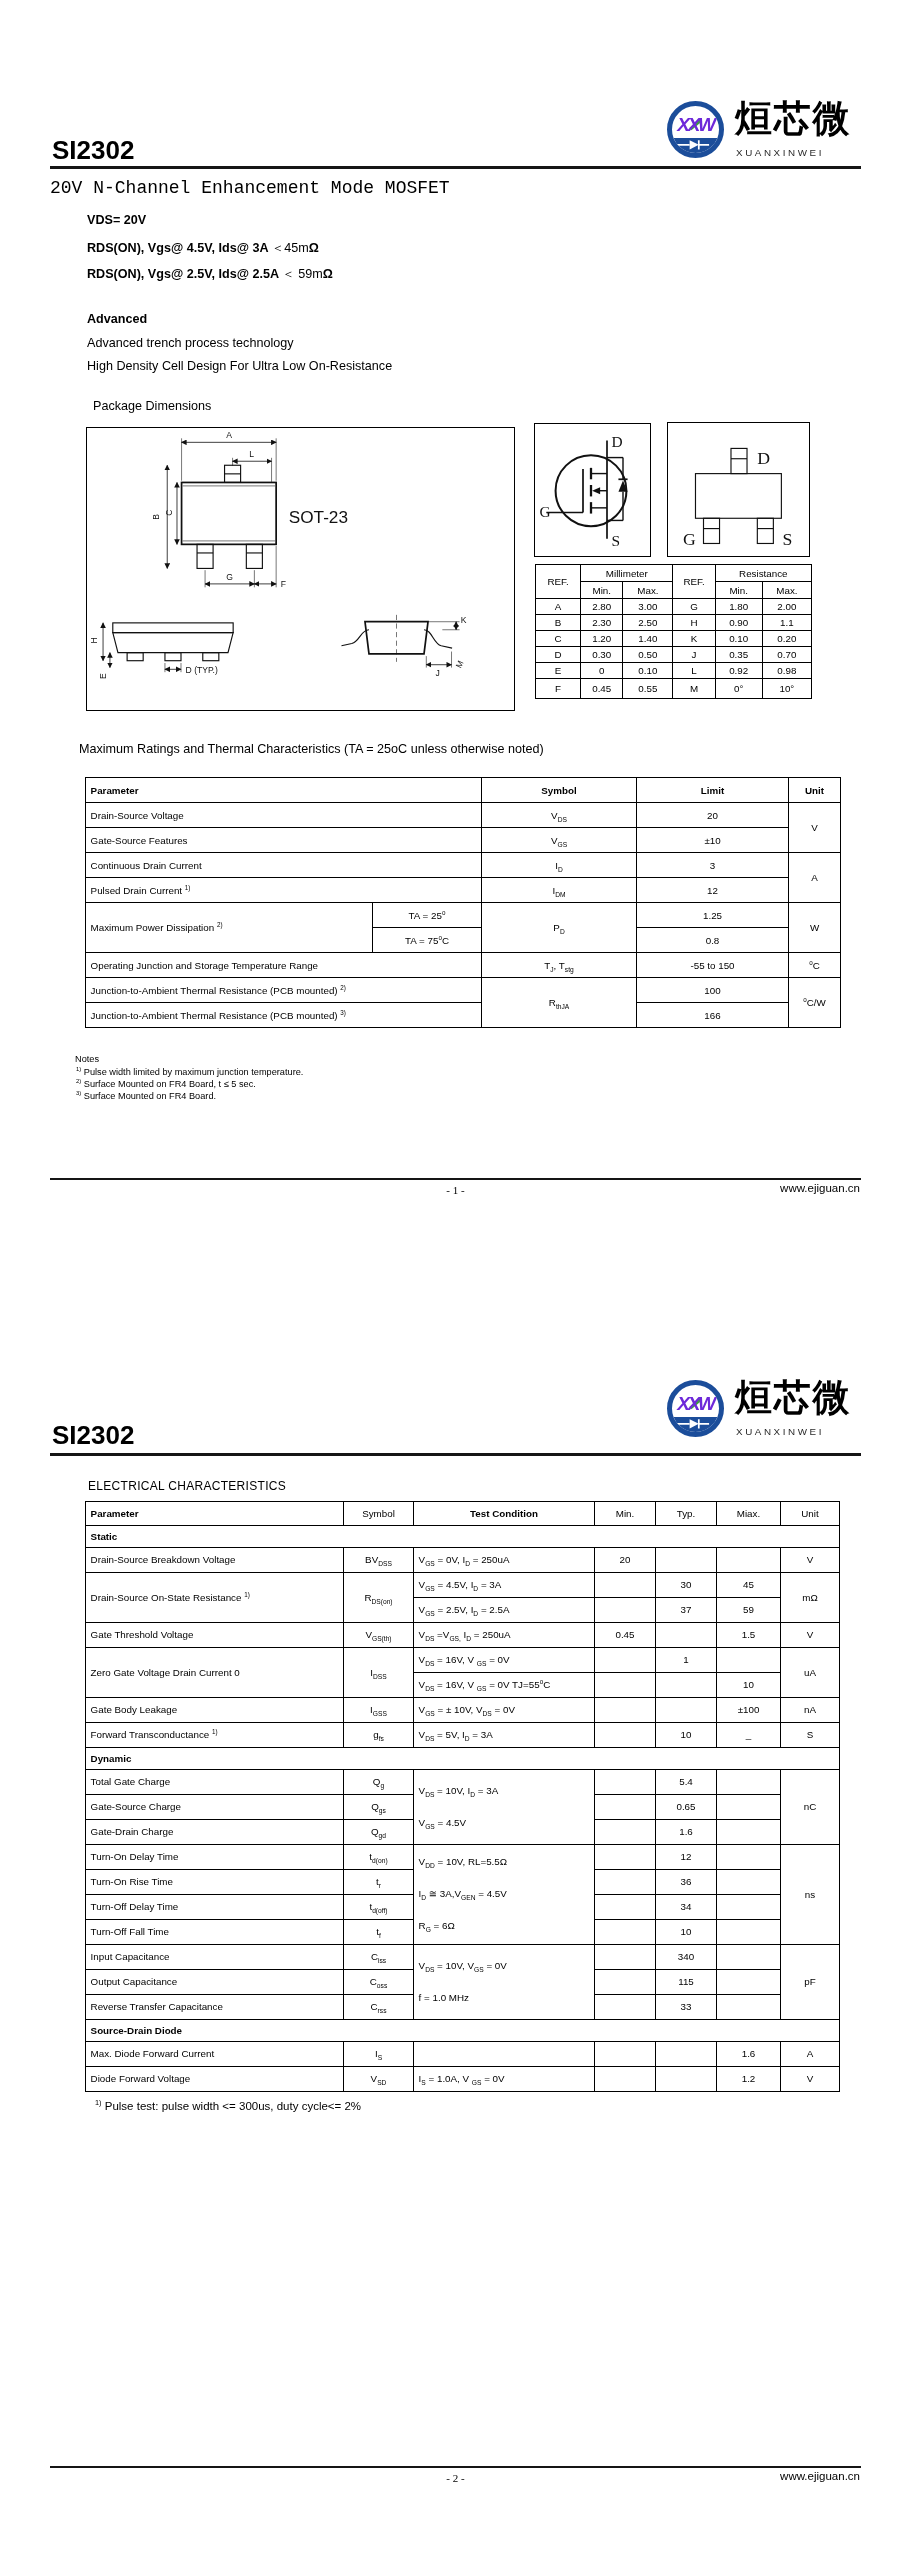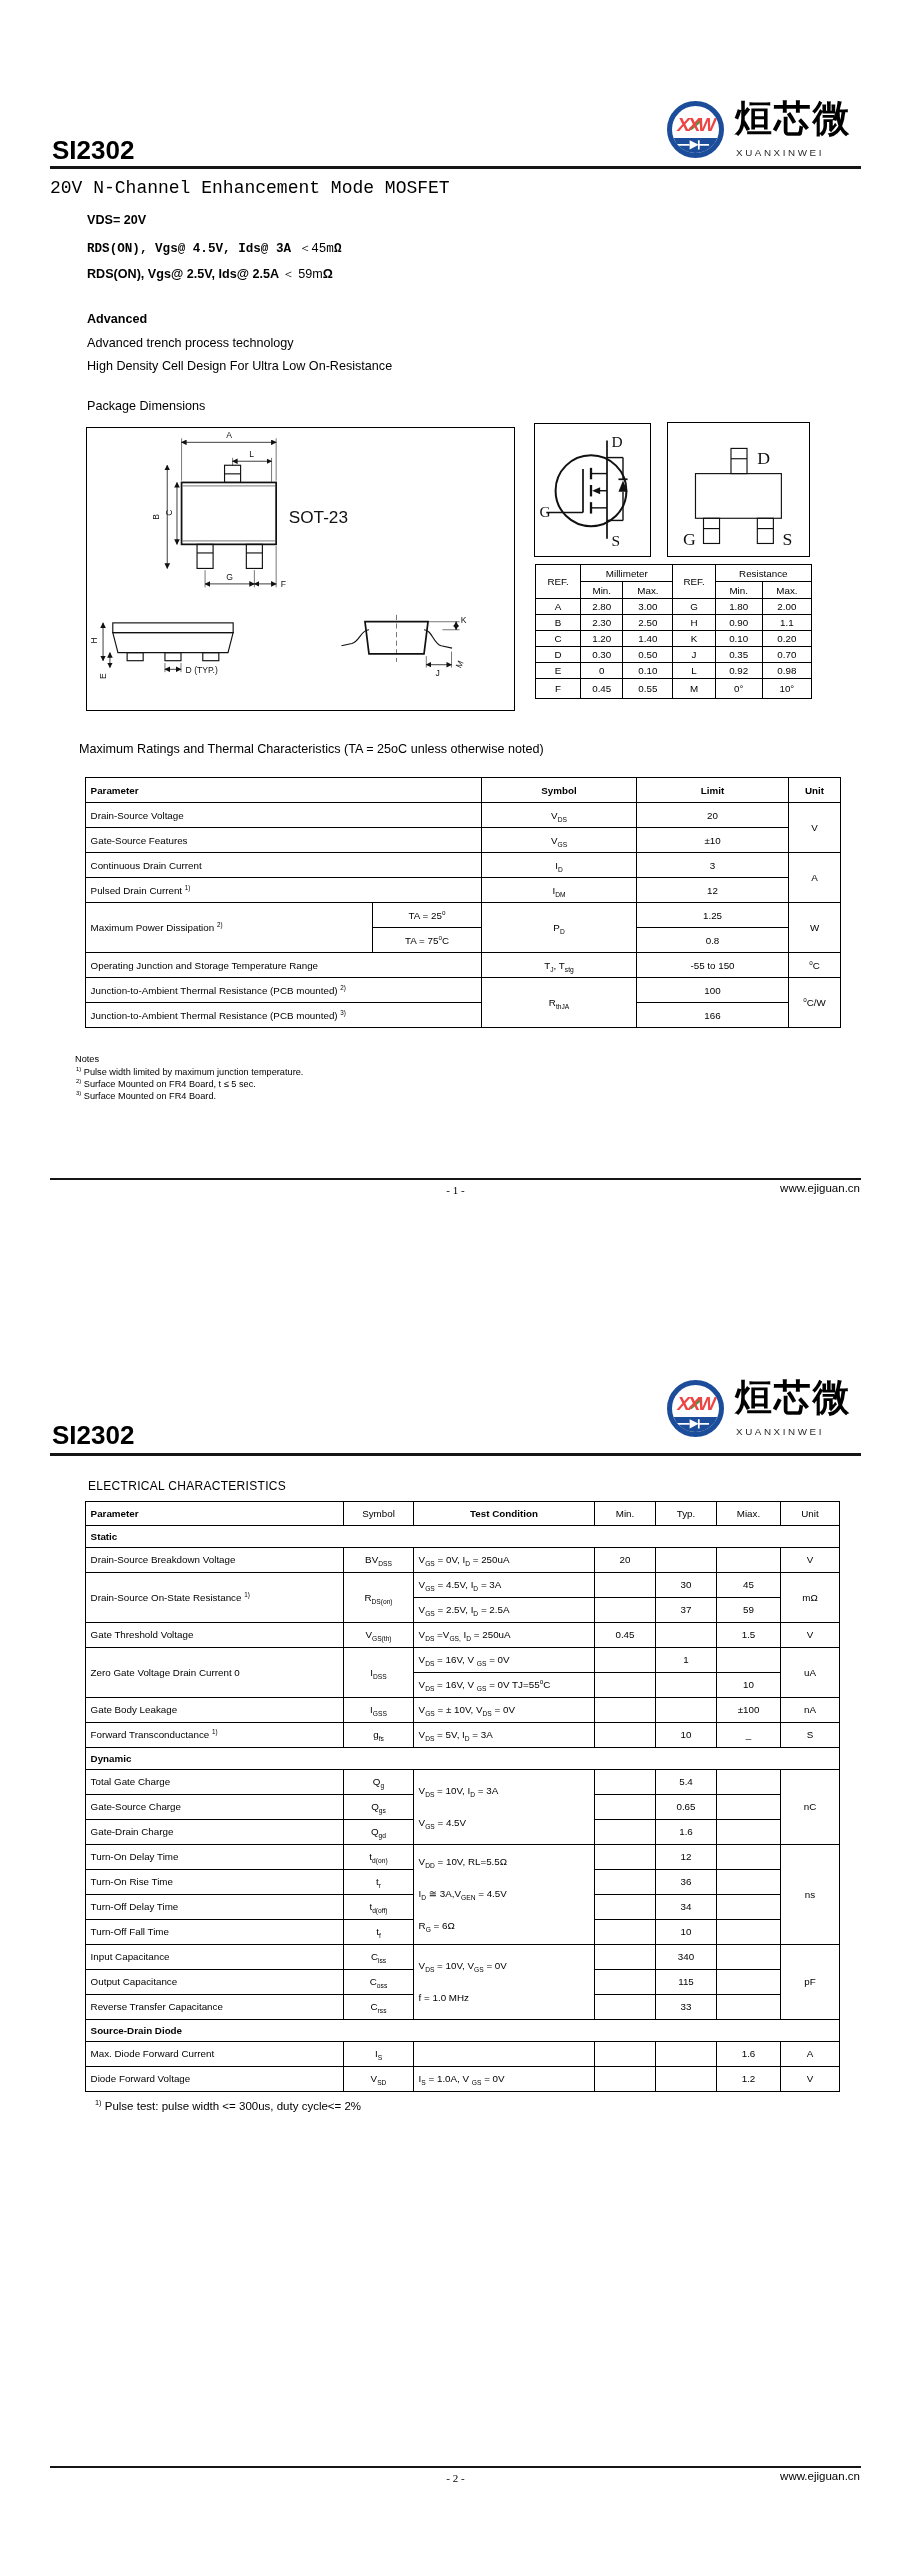--- a/index.html
+++ b/index.html
@@ -40,21 +40,21 @@
   svg text.pkgname{font-size:30px;}
   .dimline{stroke:#111;stroke-width:1.4;}
   .ext{stroke:#111;stroke-width:1;}
   .outline{stroke:#111;stroke-width:3;fill:none;}
   .outline2{stroke:#111;stroke-width:2;fill:none;}
   
   .logo{position:absolute;width:201px;height:69px;}
   .logo-circle{position:absolute;left:0;top:1.7px;width:47px;height:47px;border:5.2px solid #1b4d9a;
                border-radius:50%;background:#fff;overflow:hidden;}
   .logo-mono{position:absolute;top:8px;left:0;width:47px;text-align:center;font-weight:700;
-             font-style:italic;font-size:19px;color:#ef4444;letter-spacing:-2.3px;}
+             font-style:italic;font-size:19px;color:#6d28d9;letter-spacing:-2.3px;}
   .logo-band{position:absolute;bottom:0;left:-2.9px;right:-2.9px;height:14.3px;background:#1b4d9a;}
   .gslash{position:absolute;top:17px;left:17px;width:13.8px;height:3.4px;background:#3f9e43;
           transform:rotate(-40deg);}
   .logo-cn{position:absolute;left:68px;top:-4.6px;font-size:37px;font-weight:700;letter-spacing:1.7px;
            font-family:"DejaVu Sans",sans-serif;white-space:nowrap;}
   .logo-en{position:absolute;left:69px;top:48px;font-size:9.8px;letter-spacing:2.6px;color:#2a2a2a;}
   .pagenum{position:absolute;left:50px;width:811px;text-align:center;
            font-family:"Liberation Serif",serif;font-size:11px;}
   .site{position:absolute;right:50px;font-size:11.5px;}
   .note{font-size:9.2px;}
@@ -82,28 +82,28 @@
     </div>
     <div class="logo-cn">烜芯微</div>
     <div class="logo-en">XUANXINWEI</div>
   </div>
 
   <div class="rule" style="top:166px;"></div>
 
   <div class="abs doctitle" style="left:50px;top:178px;font-family:Liberation Mono, monospace;">20V N-Channel Enhancement Mode MOSFET</div>
 
   <div class="abs spec" style="left:87px;top:213px;"><span>VDS=  20V</span></div>
-  <div class="abs spec" style="left:87px;top:240px;font-family:Liberation Mono, monospace;"><span>RDS(ON), Vgs@ 4.5V, Ids@ 3A </span><span class="lt">＜45m</span><span>Ω</span></div>
+  <div class="abs spec" style="left:87px;top:240px;"><span>RDS(ON), Vgs@ 4.5V, Ids@ 3A </span><span class="lt">＜45m</span><span>Ω</span></div>
   <div class="abs spec" style="left:87px;top:266px;"><span>RDS(ON), Vgs@ 2.5V, Ids@ 2.5A </span><span class="lt">＜ 59m</span><span>Ω</span></div>
 
   <div class="abs h21b" style="left:87px;top:312px;">Advanced</div>
   <div class="abs h21" style="left:87px;top:336px;">Advanced trench process technology</div>
   <div class="abs h21" style="left:87px;top:359px;">High Density Cell Design For Ultra Low On-Resistance</div>
 
-  <div class="abs h22" style="left:87px;top:399px;">Package Dimensions</div>
+  <div class="abs h22" style="left:93px;top:399px;">Package Dimensions</div>
 
   <div class="box" style="left:86px;top:427px;width:427px;height:282px;">
     <svg width="427" height="282" viewBox="0 0 745 492">
       <defs>
         <marker id="ar" viewBox="0 0 10 10" refX="9" refY="5" markerWidth="7" markerHeight="7" orient="auto-start-reverse">
           <path d="M0,0L10,5L0,10z" fill="#111"></path>
         </marker>
       </defs>
 
       <line class="ext" x1="165" y1="18" x2="165" y2="92"></line>

